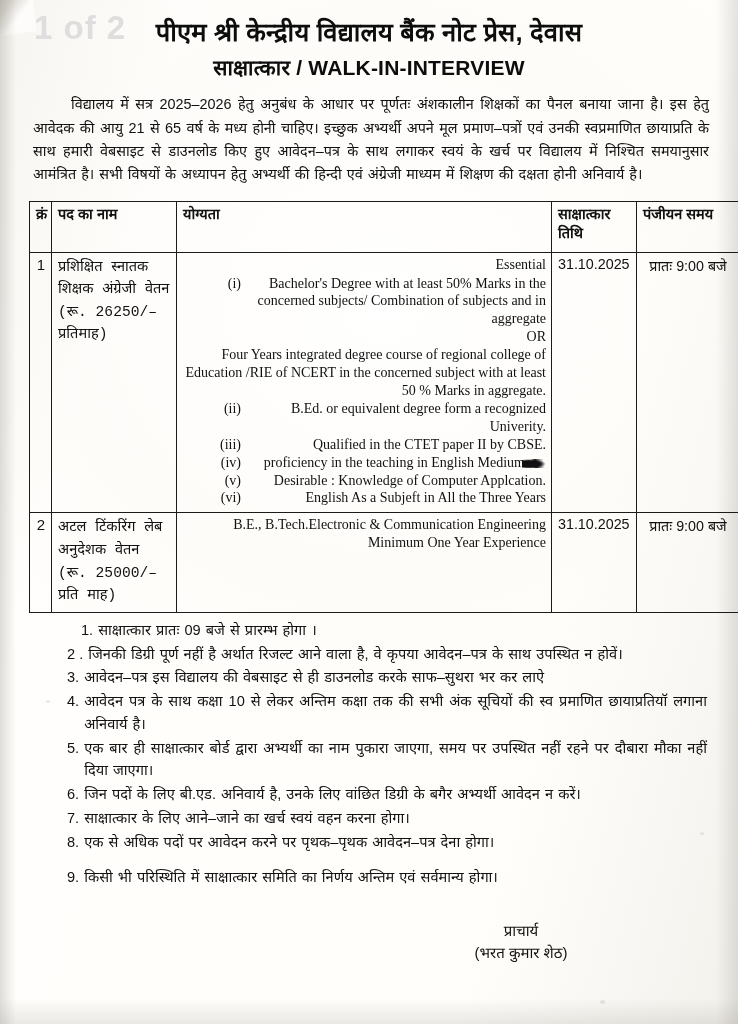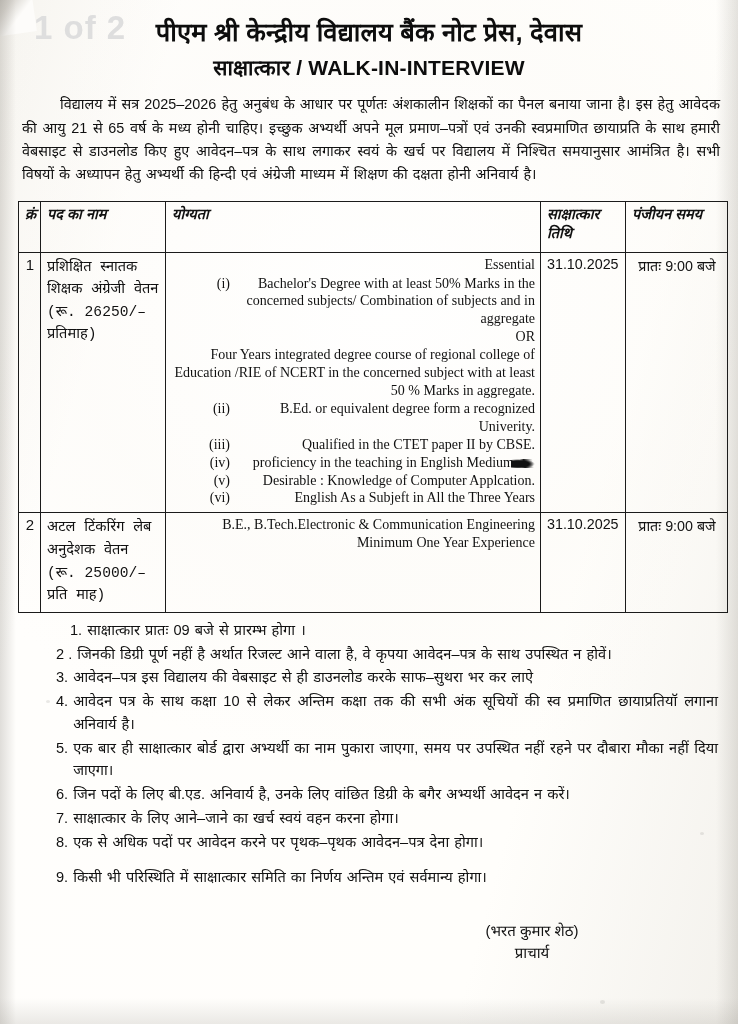--- a/index.html
+++ b/index.html
@@ -76,21 +76,21 @@
     letter-spacing: 1px;
     color: #dedede;
     z-index: 5;
     user-select: none;
   }
 
   
   .content {
     position: relative;
     z-index: 3;
-    padding: 0 10px;
+    padding: 0 21px;
   }
 
   .title-block {
     text-align: center;
     padding-top: 18px;
   }
   .doc-title {
     font-family: "Liberation Sans", sans-serif;
     font-size: 25.5px;
     font-weight: 700;
@@ -131,21 +131,20 @@
     vertical-align: top;
     padding: 3px 5px 5px 6px;
   }
   table.notice th {
     font-family: "Liberation Sans", sans-serif;
     font-size: 14.5px;
     font-weight: 600;
     text-align: left;
     line-height: 1.34;
     height: 42px;
-    font-style: italic;
   }
   .col-sn   { width: 22px;  }
   .col-post { width: 125px; }
   .col-qual { width: 375px; }
   .col-date { width: 85px;  }
   .col-time { width: 102px; }
 
   td.c-sn {
     font-family: "Liberation Sans", sans-serif;
     font-size: 15px;
@@ -380,18 +379,18 @@
           <span class="txt">एक से अधिक पदों पर आवेदन करने पर पृथक–पृथक आवेदन–पत्र देना होगा।</span>
         </li>
         <li class="gap-top">
           <span class="num">9.</span>
           <span class="txt">किसी भी परिस्थिति में साक्षात्कार समिति का निर्णय अन्तिम एवं सर्वमान्य होगा।</span>
         </li>
       </ol>
     </div>
 
     <div class="signature">
+      <div>प्राचार्य</div>
       <div>(भरत कुमार शेठ)</div>
-      <div>प्राचार्य</div>
     </div>
 
   </div>
 </div>
 
 </body></html>

